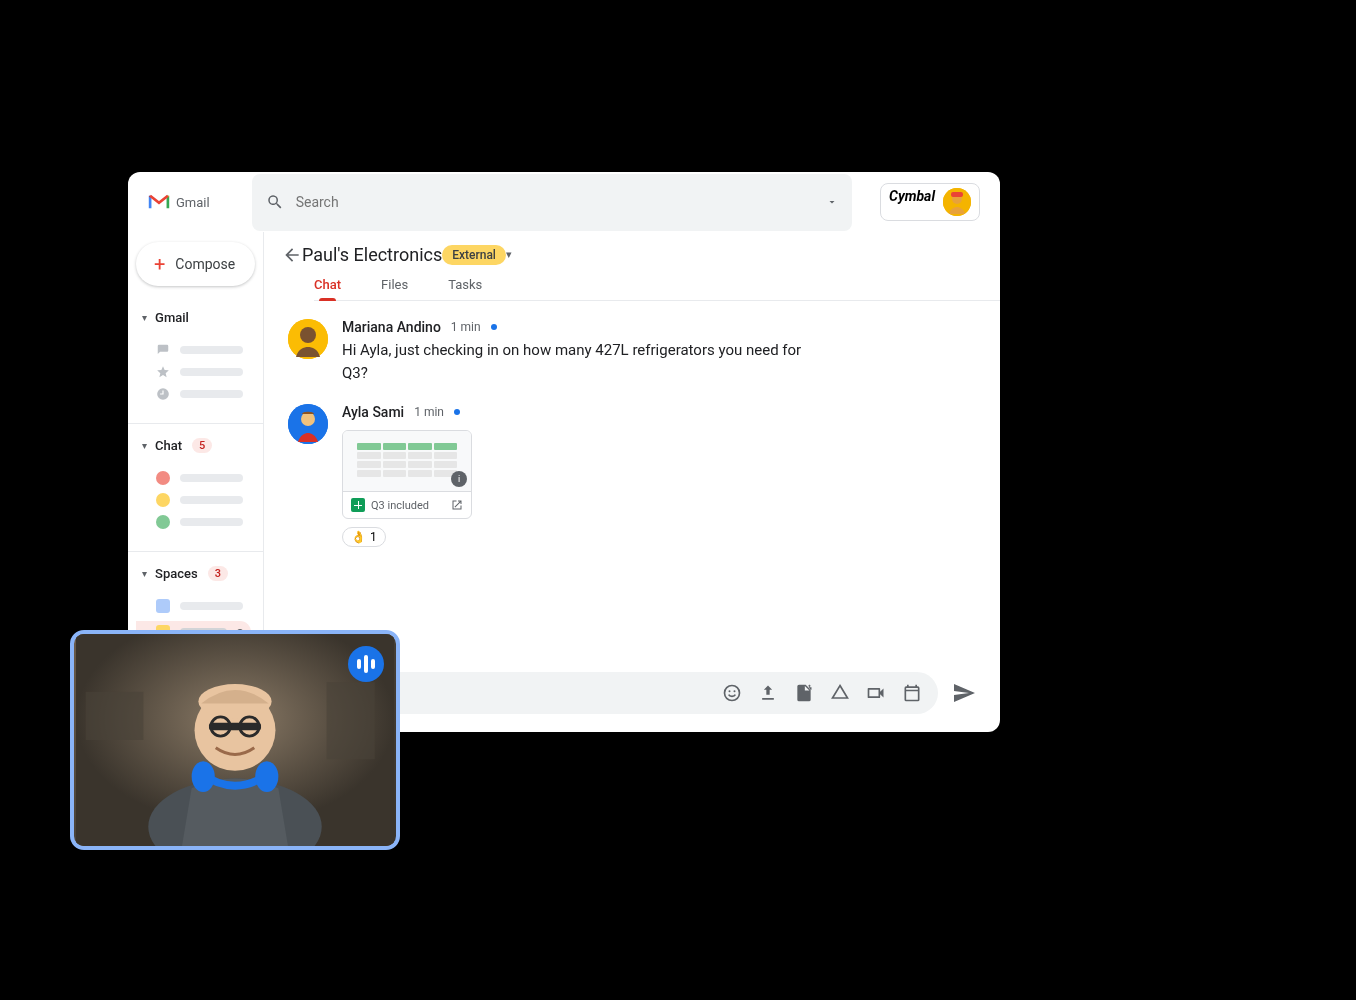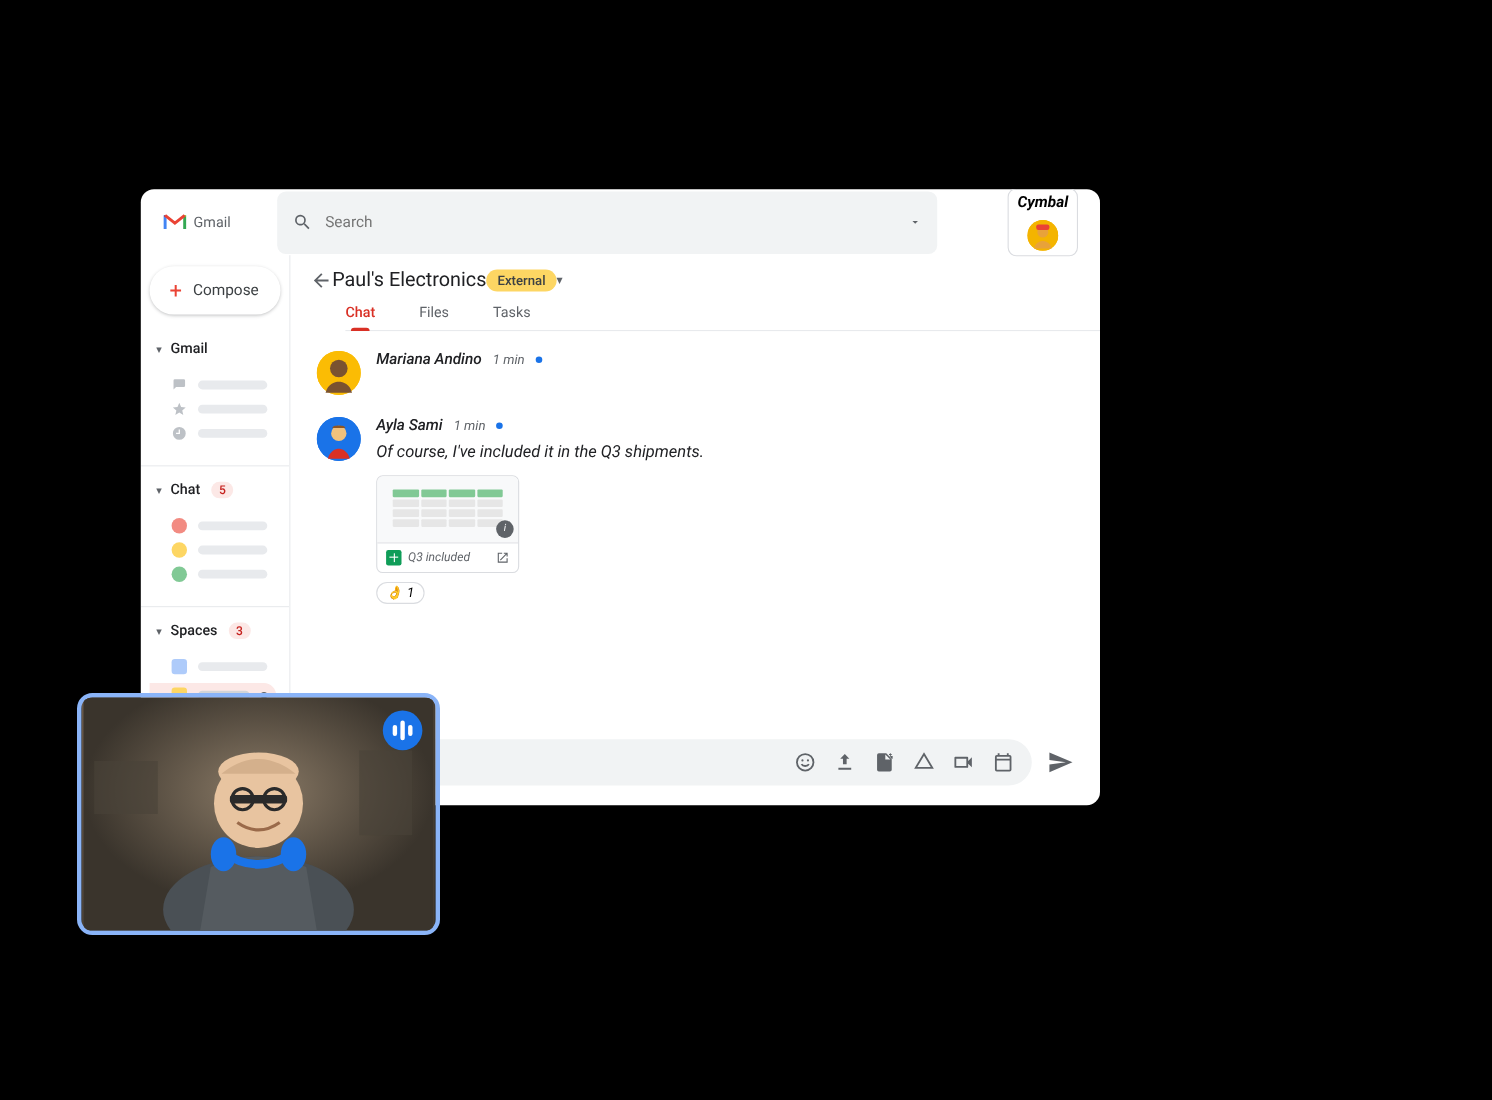--- a/index.html
+++ b/index.html
@@ -43,29 +43,28 @@
       flex: 1;
       border: none;
       background: transparent;
       outline: none;
       font-size: 14px;
       color: #202124;
     }
     .brand-chip {
       margin-left: auto;
       display: flex;
-      align-items: center;
+      align-items: flex-start;
       gap: 8px;
       padding: 4px 8px;
       border: 1px solid #dadce0;
       border-radius: 8px;
       font-weight: 700;
       font-size: 14px;
       font-style: italic;
-      flex-direction: column;
     }
     .avatar { width: 28px; height: 28px; border-radius: 50%; background: #f4b400; }
     .body-row { display: flex; flex: 1; min-height: 0; }
     .sidebar {
       width: 135px;
       padding: 10px 8px;
       display: flex;
       flex-direction: column;
       gap: 8px;
       overflow: hidden;
@@ -119,21 +118,21 @@
     .space-header { padding: 12px 18px 0; display:flex; align-items:center; }
     .back-arrow { color:#5f6368; cursor:pointer; }
     .space-title { font-size:18px; color:#202124;}
     .ext-badge { background:#fdd663; color:#3c4043; font-size:12px; padding:3px 10px; border-radius:12px; font-weight:500;}
     .dd-caret { color:#5f6368; font-size:11px; cursor:pointer;}
     .members { font-size:12px; color:#5f6368; margin-left:50px; margin-top:2px;}
     .tabs { display:flex; gap:40px; margin-top:8px; margin-left:50px; font-size:13px; color:#5f6368; border-bottom:1px solid #e8eaed; padding-bottom:8px; padding-top:4px; }
     .tab { cursor:pointer; position:relative;}
     .tab.active { color:#d93025; font-weight:500;}
     .tab.active::after { content:''; position:absolute; left:20%; right:20%; bottom:-9px; height:3px; background:#d93025; border-radius:3px 3px 0 0;}
-    .chat-area { flex:1; overflow:auto; padding: 18px 24px 6px; font-style: italic; }
+    .chat-area { flex:1; overflow:auto; padding: 18px 24px 6px; }
     .msg { display:flex; gap:14px; margin-bottom:20px;}
     .msg .avatar { width:40px; height:40px; flex-shrink:0;}
     .msg .avatar.yellow { background:#fbbc04;}
     .msg .avatar.blue { background:#1a73e8;}
     .msg .avatar svg { width:100%; height:100%;}
     .msg-body { flex:1;}
     .msg-head { display:flex; align-items:center; gap:10px; margin-bottom:4px;}
     .msg-name { font-size:14px; font-weight:500; color:#202124;}
     .msg-time { font-size:12px; color:#5f6368;}
     .blue-dot { width:6px; height:6px; border-radius:50%; background:#1a73e8;}
@@ -310,39 +309,39 @@
                 <circle cx="20" cy="16" r="8" fill="#7a5230"></circle>
                 <path d="M8 38c2-8 8-10 12-10s10 2 12 10" fill="#7a5230"></path>
               </svg>
           </div>
           <div class="msg-body">
             <div class="msg-head">
               <span class="msg-name">Mariana Andino</span>
               <span class="msg-time">1 min</span>
               <span class="blue-dot"></span>
             </div>
+            <div class="msg-text">Hi Ayla, just checking in on how many 427L refrigerators you need for Q3?</div>
           </div>
         </div>
 
         <div class="msg">
           <div class="avatar blue">
              <svg viewBox="0 0 40 40">
                 <circle cx="20" cy="20" r="20" fill="#1a73e8"></circle>
                 <circle cx="20" cy="15" r="7" fill="#f1c27d"></circle>
                 <path d="M14 10c0-3 12-3 12 0" fill="#8d5524"></path>
                 <path d="M10 38c2-7 7-9 10-9s8 2 10 9" fill="#d93025"></path>
               </svg>
           </div>
           <div class="msg-body">
             <div class="msg-head">
               <span class="msg-name">Ayla Sami</span>
               <span class="msg-time">1 min</span>
               <span class="blue-dot"></span>
             </div>
-            <div class="msg-text">Of course, I've included it in the Q3 shipments.</div>
             <div class="file-card">
               <div class="file-thumb">
                 <div class="mini-sheet">
                   <div class="mrow head">
                       <div class="mcell"></div>
                       <div class="mcell"></div>
                       <div class="mcell"></div>
                       <div class="mcell"></div>
                     </div>
                   <div class="mrow">

